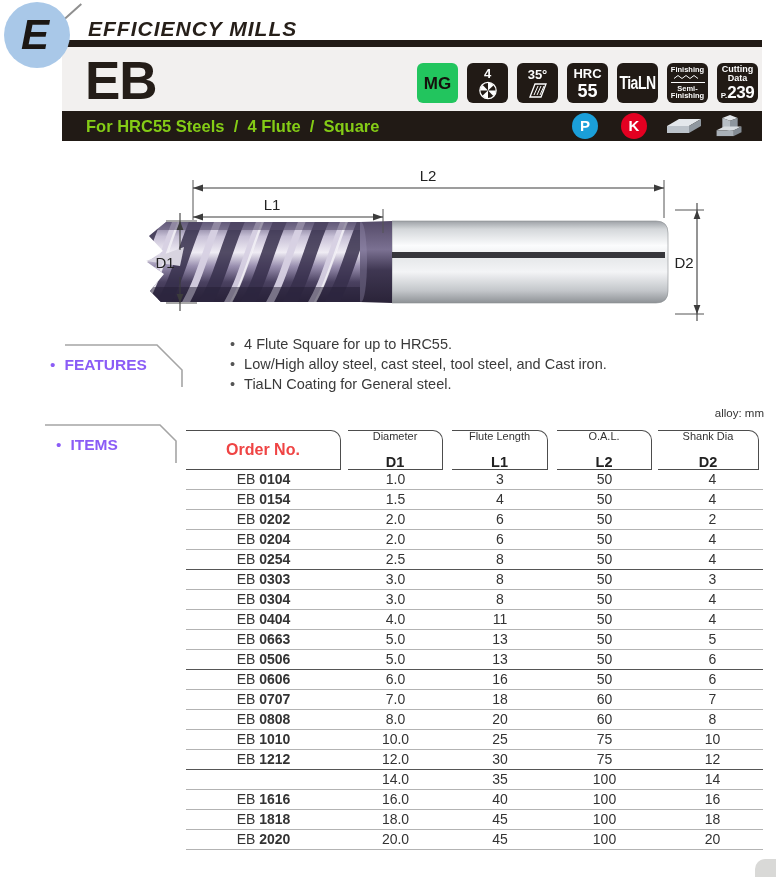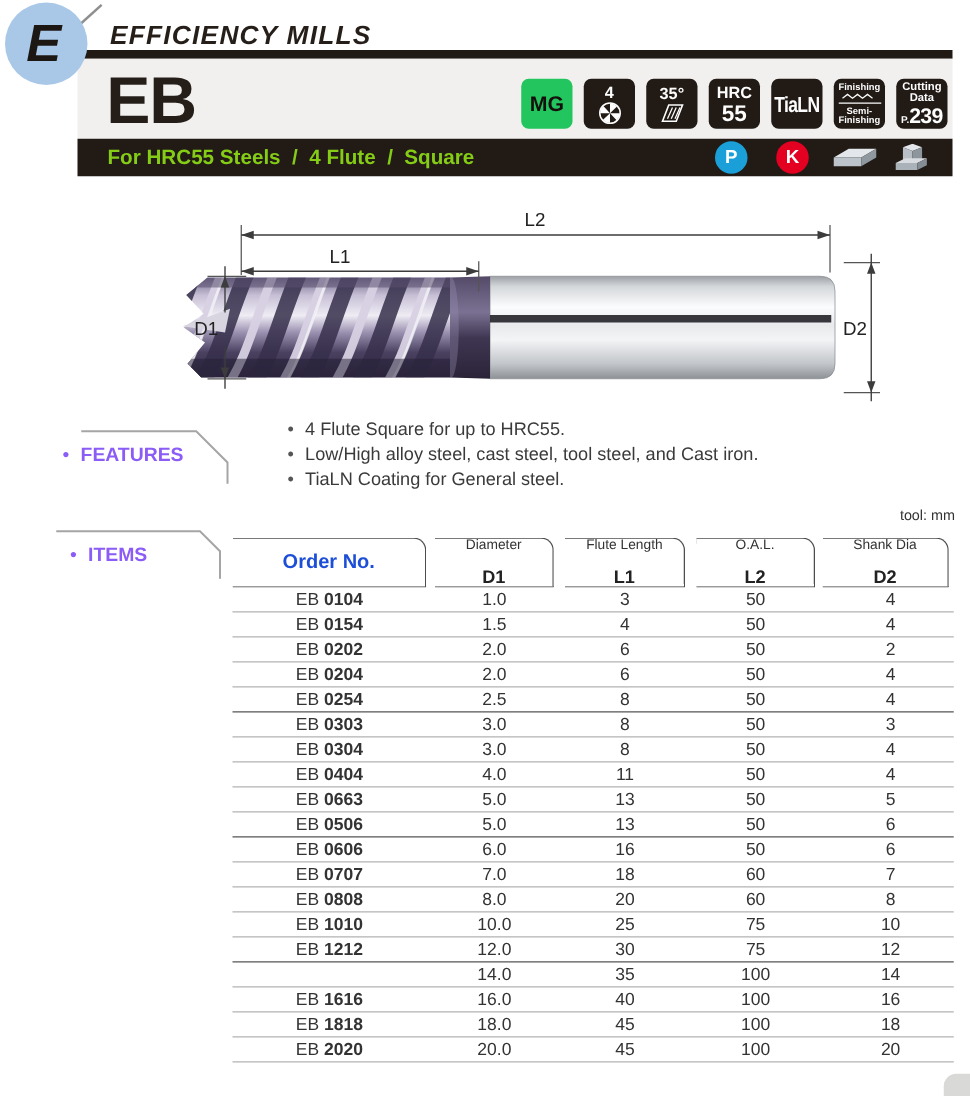--- a/index.html
+++ b/index.html
@@ -61,21 +61,21 @@
   .thead{position:relative;height:40px;}
   .hcell{position:absolute;top:0;height:40px;box-sizing:border-box;
          border-top:1.5px solid #4d4d4d;border-right:1.5px solid #4d4d4d;border-bottom:1.5px solid #4d4d4d;
          border-top-right-radius:10px;
          display:flex;flex-direction:column;align-items:center;justify-content:center;}
   .hcell.h-order{left:0;width:155px;}
   .hcell.h-d1{left:162px;width:95px;}
   .hcell.h-l1{left:266px;width:96px;}
   .hcell.h-l2{left:371px;width:95px;}
   .hcell.h-d2{left:472px;width:101px;}
-  .h-main{font-size:16px;font-weight:800;color:#1d4ed8;}
+  .h-main{font-size:16px;font-weight:800;color:#ef4444;}
   .h-sub{font-size:11px;color:#333;margin-bottom:12px;}
   .h-sym{font-size:14.5px;font-weight:800;color:#222;}
   .tbody{position:relative;}
   .trow{position:relative;height:20px;box-sizing:border-box;border-bottom:1px solid #b3b3b3;
         font-size:14px;color:#333;}
   .trow.group-end{border-bottom:1.7px solid #555;}
   .tcell{position:absolute;top:0;height:19px;line-height:19px;text-align:center;}
   .tc-order{left:0;width:155px;}
   .tc-d1{left:162px;width:95px;}
   .tc-l1{left:266px;width:96px;}
@@ -272,21 +272,21 @@
   </svg>
   <div class="tab-label" style="left:50px;top:356px;">
     <span class="blt">•</span><span>FEATURES</span>
   </div>
   <div class="feature-list">
       <div class="feature-item"><span class="blt">•</span><span>4 Flute Square for up to HRC55.</span></div>
       <div class="feature-item"><span class="blt">•</span><span>Low/High alloy steel, cast steel, tool steel, and Cast iron.</span></div>
       <div class="feature-item"><span class="blt">•</span><span>TiaLN Coating for General steel.</span></div>
     </div>
 
-  <div class="unit-note">tool: mm</div>
+  <div class="unit-note">alloy: mm</div>
   <svg class="tab-svg" style="top:415px;" width="300" height="60" viewBox="0 415 300 60">
     <polyline points="45,425 160,425 176,441 176,463" fill="none" stroke="#a5a5a5" stroke-width="1.6"></polyline>
   </svg>
   <div class="tab-label" style="left:56px;top:436px;">
     <span class="blt">•</span><span>ITEMS</span>
   </div>
 
   <div class="spec-table">
     <div class="thead">
       <div class="hcell h-order">

